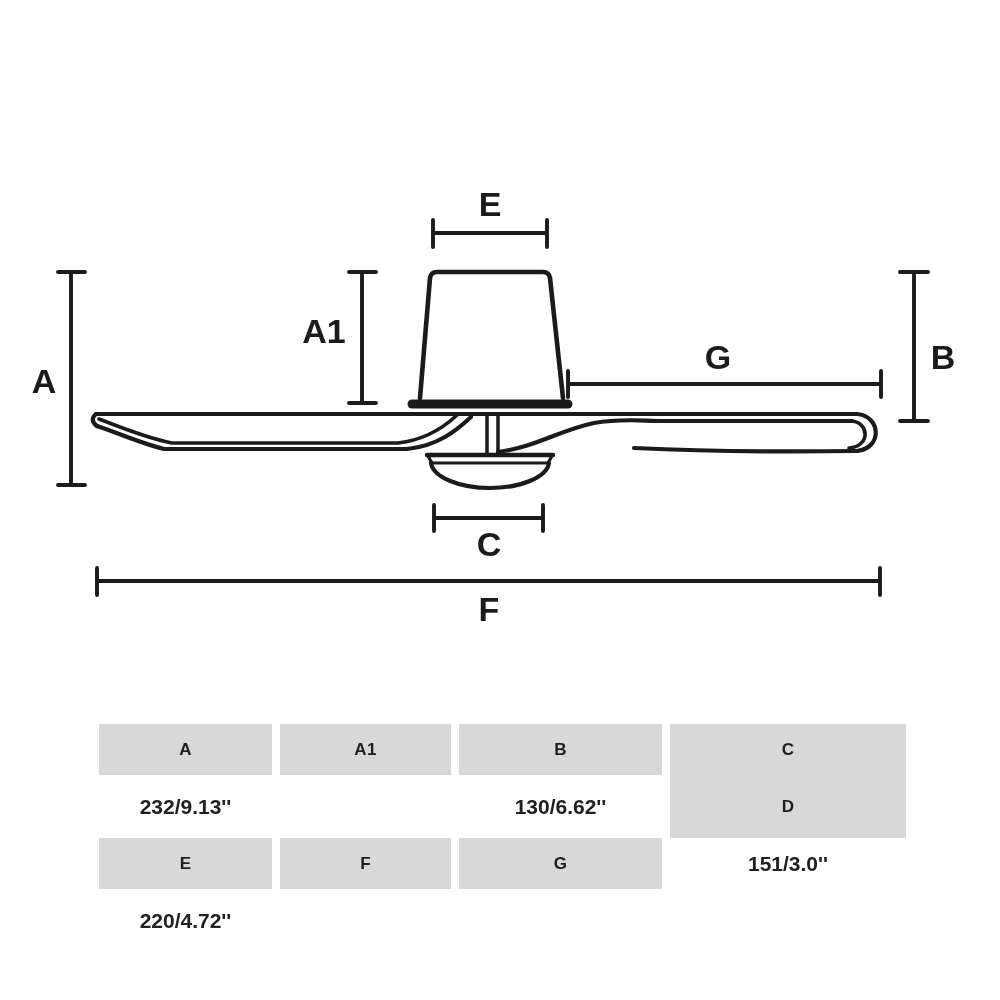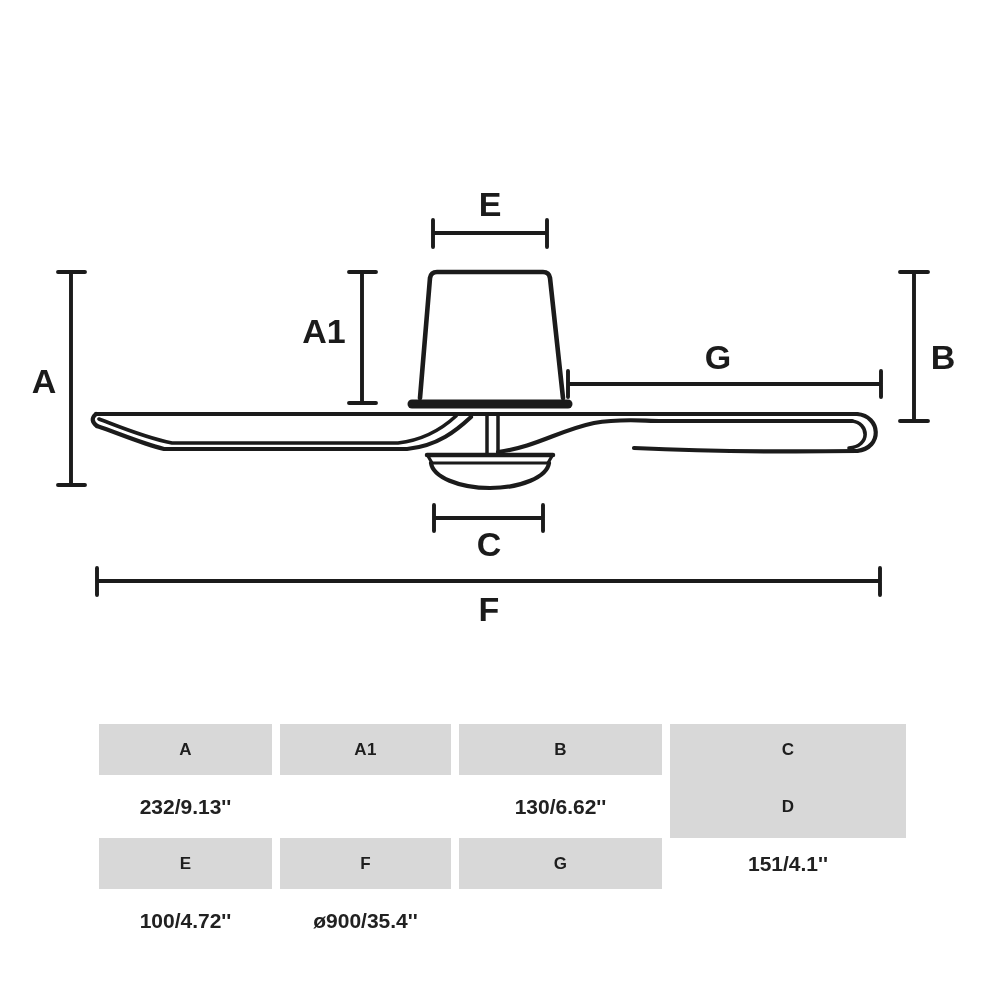--- a/index.html
+++ b/index.html
@@ -125,18 +125,17 @@
 
     <div class="cell val">232/9.13''</div>
     <div class="cell val"></div>
     <div class="cell val">130/6.62''</div>
 
     <div class="cell head">D</div>
     <div class="cell head">E</div>
     <div class="cell head">F</div>
     <div class="cell head">G</div>
 
-    <div class="cell val">151/4.1''</div>
-    <div class="cell val">100/4.72''</div>
-    <div class="cell val">ø900/35.4''</div>
+    <div class="cell val">151/3.0''</div>
+    <div class="cell val">220/4.72''</div>
   </div>
 
 </div>
 
 </body></html>

